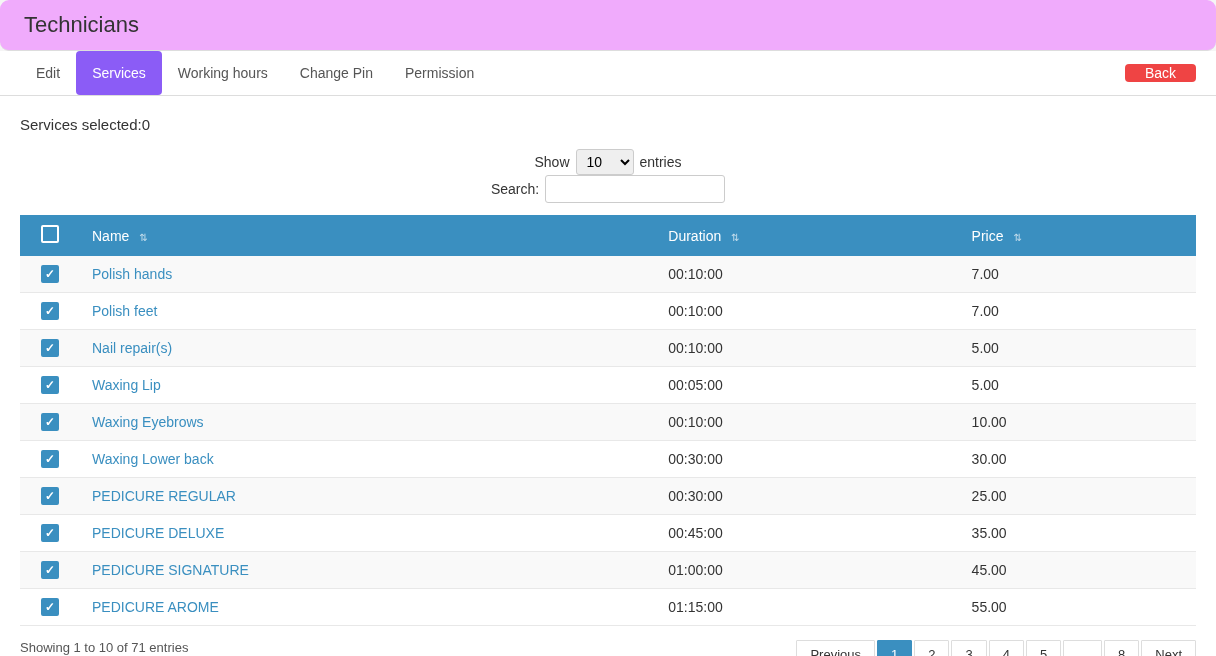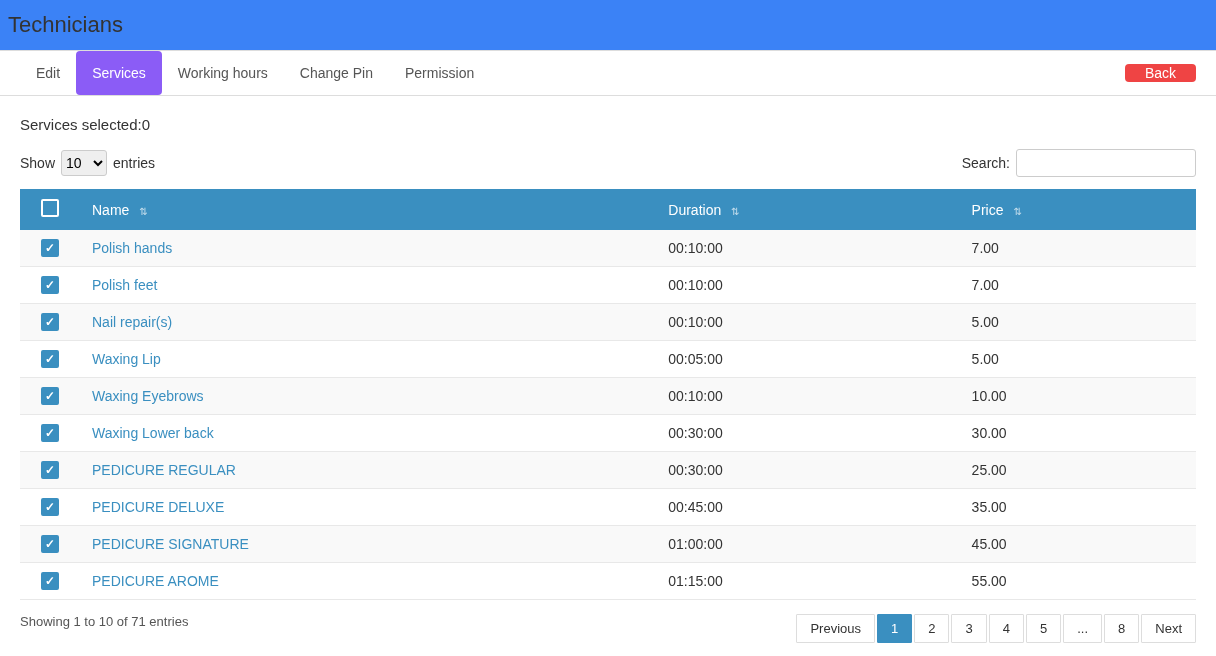--- a/index.html
+++ b/index.html
@@ -1,21 +1,22 @@
 <!DOCTYPE html>
 <html><head>
   <meta charset="utf-8">
   <style>
     * { box-sizing: border-box; margin: 0; padding: 0; }
     body { font-family: Arial, sans-serif; font-size: 14px; background: #f5f5f5; color: #333; }
 
     .page-header {
-      background: #3b82f6;
+      background: #f0abfc;
       border-bottom: 1px solid #ddd;
-      padding: 12px 8px;
+      padding: 12px 24px;
+      border-radius: 9px;
     }
     .page-title {
       font-size: 22px;
       font-weight: normal;
       color: #333;
     }
 
     .tab-bar {
       background: #fff;
       border-bottom: 1px solid #ddd;
@@ -61,29 +62,30 @@
       font-size: 15px;
       margin-bottom: 16px;
       color: #333;
     }
 
     .table-controls {
       display: flex;
       align-items: center;
       justify-content: space-between;
       margin-bottom: 12px;
+      flex-direction: column;
     }
     .show-entries {
       display: flex;
       align-items: center;
       gap: 6px;
       font-size: 14px;
     }
     .show-entries select {
-      padding: 3px 0;
+      padding: 3px 6px;
       border: 1px solid #ccc;
       border-radius: 3px;
       font-size: 14px;
     }
     .search-box {
       display: flex;
       align-items: center;
       gap: 6px;
     }
     .search-box input {

